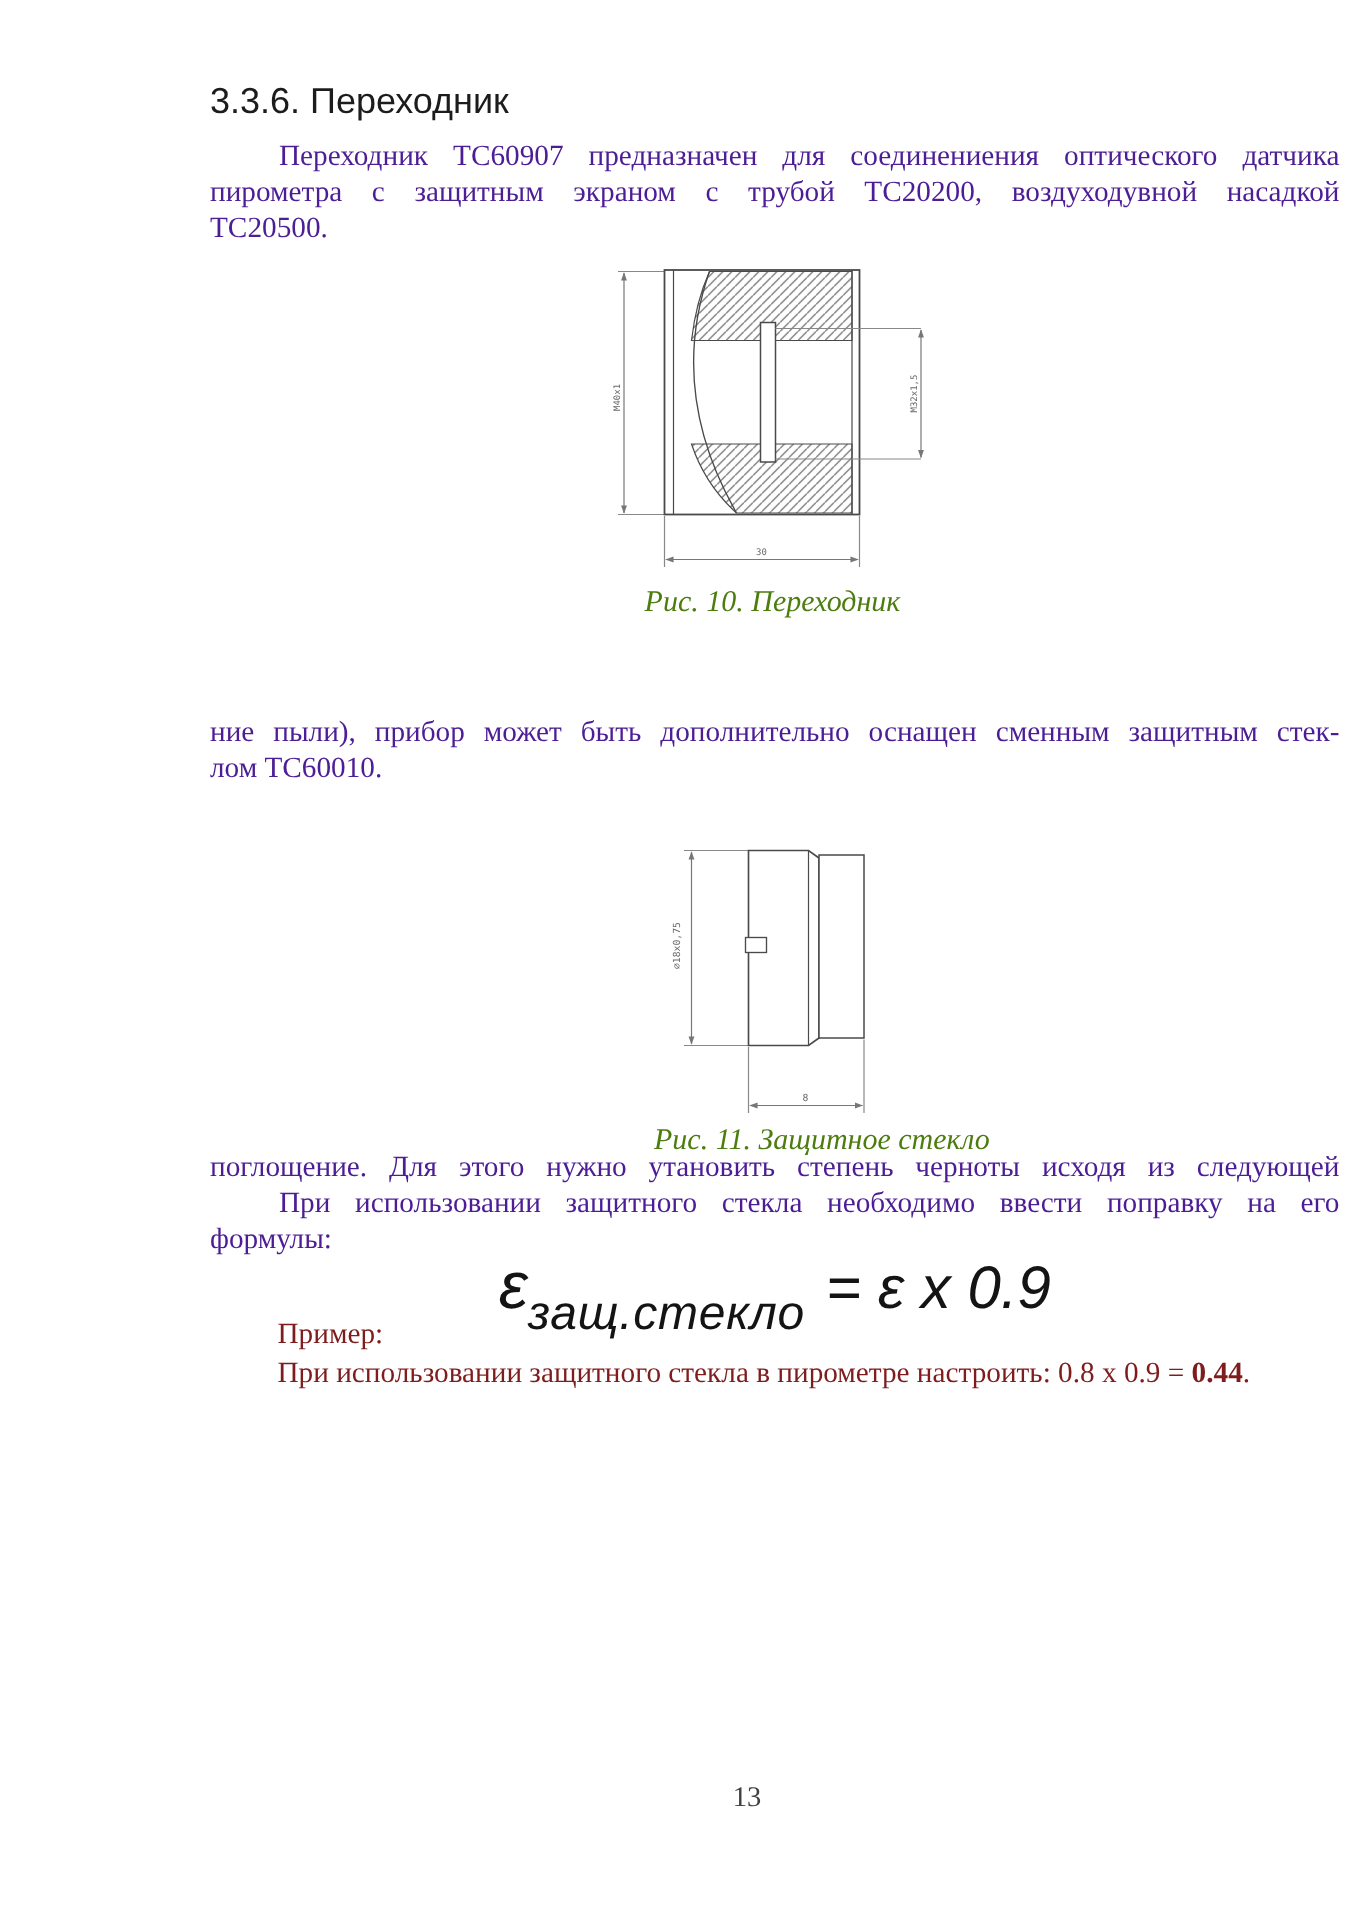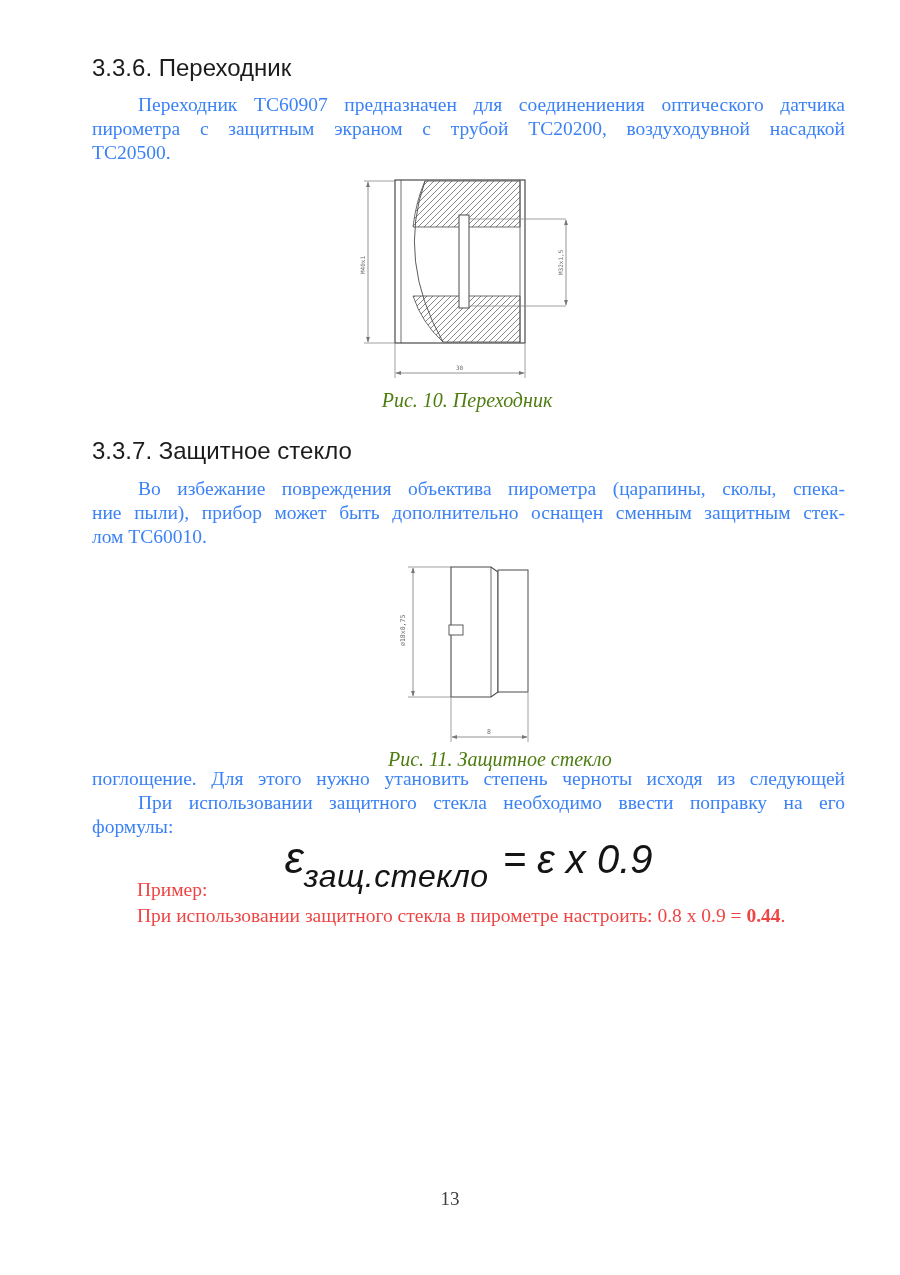--- a/index.html
+++ b/index.html
@@ -4,32 +4,32 @@
 <style>
   html,body{margin:0;padding:0;background:#ffffff;}
   .page{
     position:relative;
     width:900px;height:1275px;
     background:#ffffff;
     font-family:"Liberation Serif", serif;
     color:#111111;
     overflow:hidden;
   }
-  .abs{position:absolute;}
+  .abs{position:absolute;margin-left:48px;}
   .heading{
     font-family:"Liberation Sans", sans-serif;
     font-size:24px;
     color:#1c1c1c;
     white-space:nowrap;
   }
   .body-text{
     width:753px;
     font-size:19.5px;
     line-height:24px;
-    color:#3b82f6;
+    color:#4c1d95;
   }
   .jline{text-align:justify;text-align-last:justify;}
   .lline{text-align:left;}
   .indent{text-indent:46px;}
   .caption{
     font-style:italic;
     font-size:20px;
     color:#4d7c0f;
     text-align:center;
     white-space:nowrap;
@@ -38,21 +38,21 @@
     width:753px;
     text-align:center;
     font-family:"Liberation Sans", sans-serif;
     font-style:italic;
     color:#141414;
   }
   .formula .sym{font-size:44px;}
   .formula .sub{font-size:32px;vertical-align:-14px;letter-spacing:0.5px;}
   .formula .eq{font-size:40px;margin-left:14px;text-align:right;}
   .example-line{
-    font-size:19.5px;line-height:26px;color:#ef4444;padding-left:45px;
+    font-size:19.5px;line-height:26px;color:#7f1d1d;padding-left:45px;
   }
   .example-line b{font-weight:bold;}
   .pagenum{
     width:900px;text-align:center;font-size:19px;color:#404040;
   }
   svg text{
     font-family:"DejaVu Sans Mono", monospace;
     fill:#6b6b6b;
   }
 </style>
@@ -102,24 +102,22 @@
       <text transform="translate(211,102) rotate(-90)" font-size="6">М32х1,5</text>
 
       <line x1="43" y1="171" x2="43" y2="205" stroke="#888" stroke-width="0.8"></line>
       <line x1="173" y1="171" x2="173" y2="205" stroke="#888" stroke-width="0.8"></line>
       <line x1="44" y1="200" x2="172" y2="200" stroke="#777" stroke-width="0.8" marker-start="url(#arr)" marker-end="url(#arr)"></line>
       <text x="104" y="197" font-size="6">30</text>
     </svg>
     <div class="caption" style="width:230px;margin-top:0px;">Рис. 10. Переходник</div>
   </div>
 
-  <div class="abs heading" style="left:92px;top:437px;">3.3.7. Защитное стекло</div>
 
   <div class="abs body-text" style="left:92px;top:477px;">
-    <div class="jline indent">Во избежание повреждения объектива пирометра (царапины, сколы, спека-</div>
     <div class="jline">ние пыли), прибор может быть дополнительно оснащен сменным защитным стек-</div>
     <div class="lline">лом ТС60010.</div>
   </div>
 
   <div class="abs" style="left:388px;top:552px;">
     <svg width="150" height="193" viewBox="0 0 150 193">
       <defs>
         <marker id="arr2" viewBox="0 0 10 10" refX="9" refY="5" markerWidth="7" markerHeight="7" orient="auto-start-reverse">
           <path d="M0,1.5 L10,5 L0,8.5 Z" fill="#777"></path>
         </marker>

